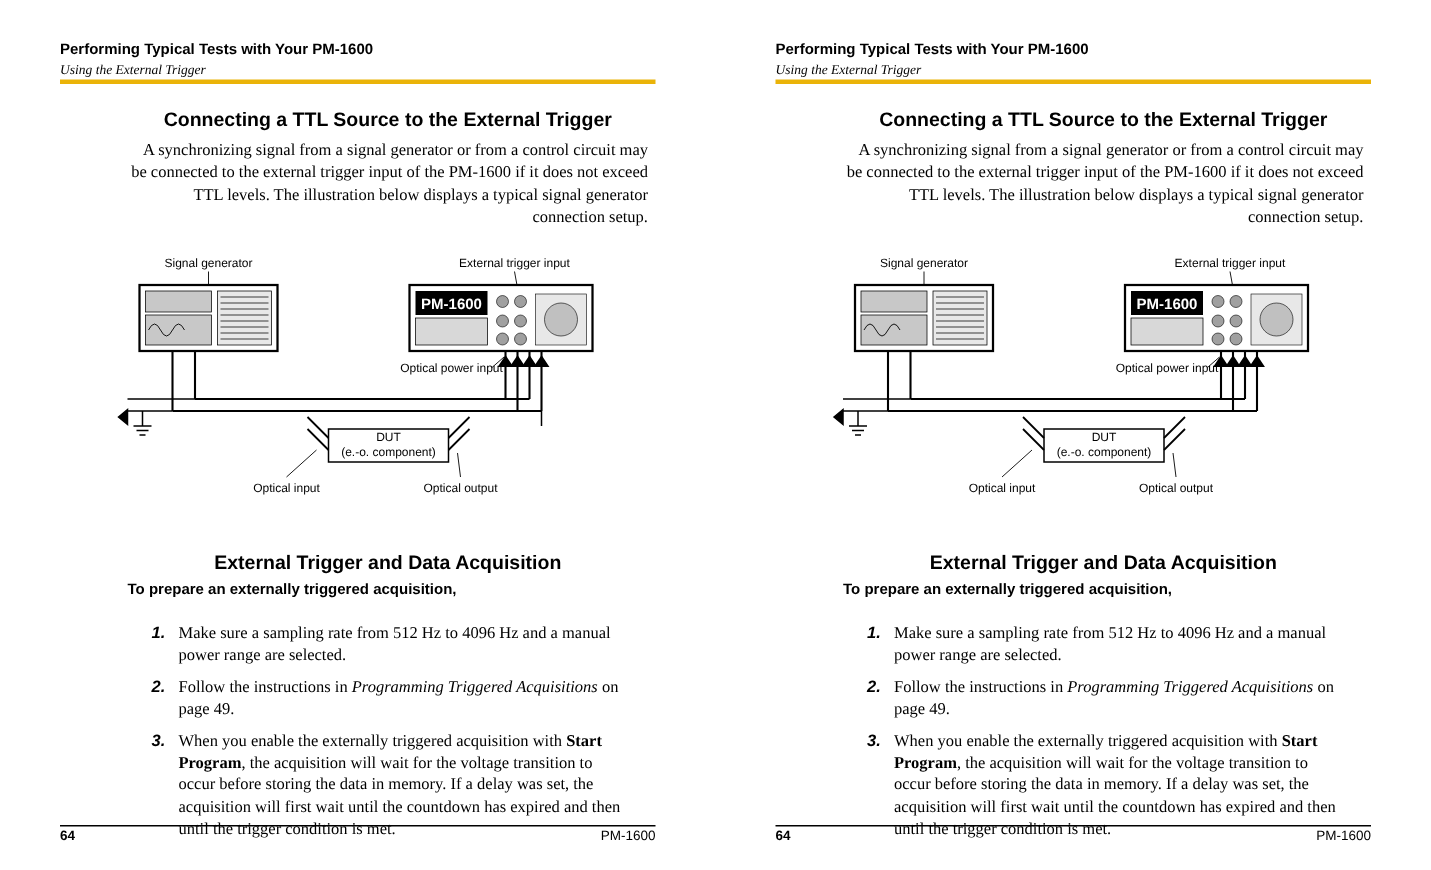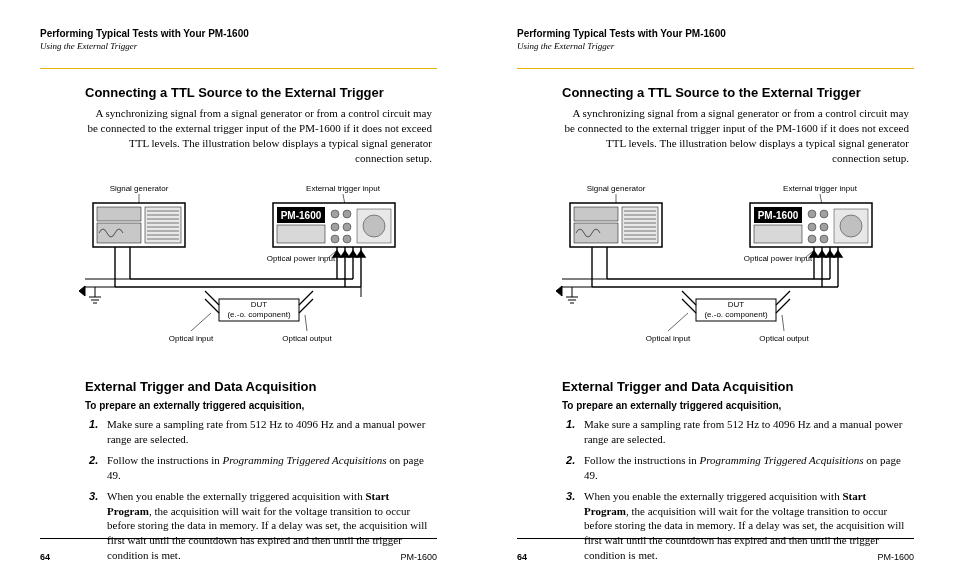--- a/index.html
+++ b/index.html
@@ -27,53 +27,54 @@
   .running-head {
     font-size: 10px;
     font-weight: bold;
     font-family: Arial, Helvetica, sans-serif;
     margin-bottom: 2px;
   }
   .running-sub {
     font-size: 9px;
     font-style: italic;
     font-family: "Times New Roman", serif;
-    border-bottom: 1px solid #eab308;
-    padding-bottom: 17px;
+    border-bottom: 3px solid #eab308;
+    padding-bottom: 2px;
     margin-bottom: 16px;
   }
   .content {
     padding-left: 45px;
     padding-right: 5px;
   }
   h2.section {
     font-family: Arial, Helvetica, sans-serif;
     font-size: 13px;
     font-weight: bold;
     margin: 0 0 6px 0;
+    text-align: center;
   }
   p.body {
     font-size: 11px;
     line-height: 1.35;
     margin: 0 0 10px 0;
     text-align: right;
   }
   .diagram {
     width: 360px;
     height: 180px;
     margin: 4px 0 18px -10px;
   }
   .subhead {
     font-family: Arial, Helvetica, sans-serif;
     font-size: 10px;
     font-weight: bold;
     margin: 0 0 6px 0;
   }
   ol.steps {
-    margin: 4px;
+    margin: 16px;
     padding: 0 0 0 18px;
     list-style: none;
     counter-reset: step;
   }
   ol.steps li {
     counter-increment: step;
     font-size: 11px;
     line-height: 1.35;
     margin-bottom: 6px;
     position: relative;
@@ -87,21 +88,21 @@
     left: -18px;
   }
   .ital { font-style: italic; }
   .bold { font-weight: bold; }
   .footer {
     position: absolute;
     bottom: 18px;
     left: 40px;
     right: 40px;
     border-top: 1px solid #000;
-    padding-top: 13px;
+    padding-top: 1px;
     display: flex;
     justify-content: space-between;
     font-size: 9px;
     font-family: Arial, Helvetica, sans-serif;
   }
   .footer .pg { font-weight: bold; }
   svg text { font-family: Arial, Helvetica, sans-serif; }
 </style>
 </head>
 <body>

